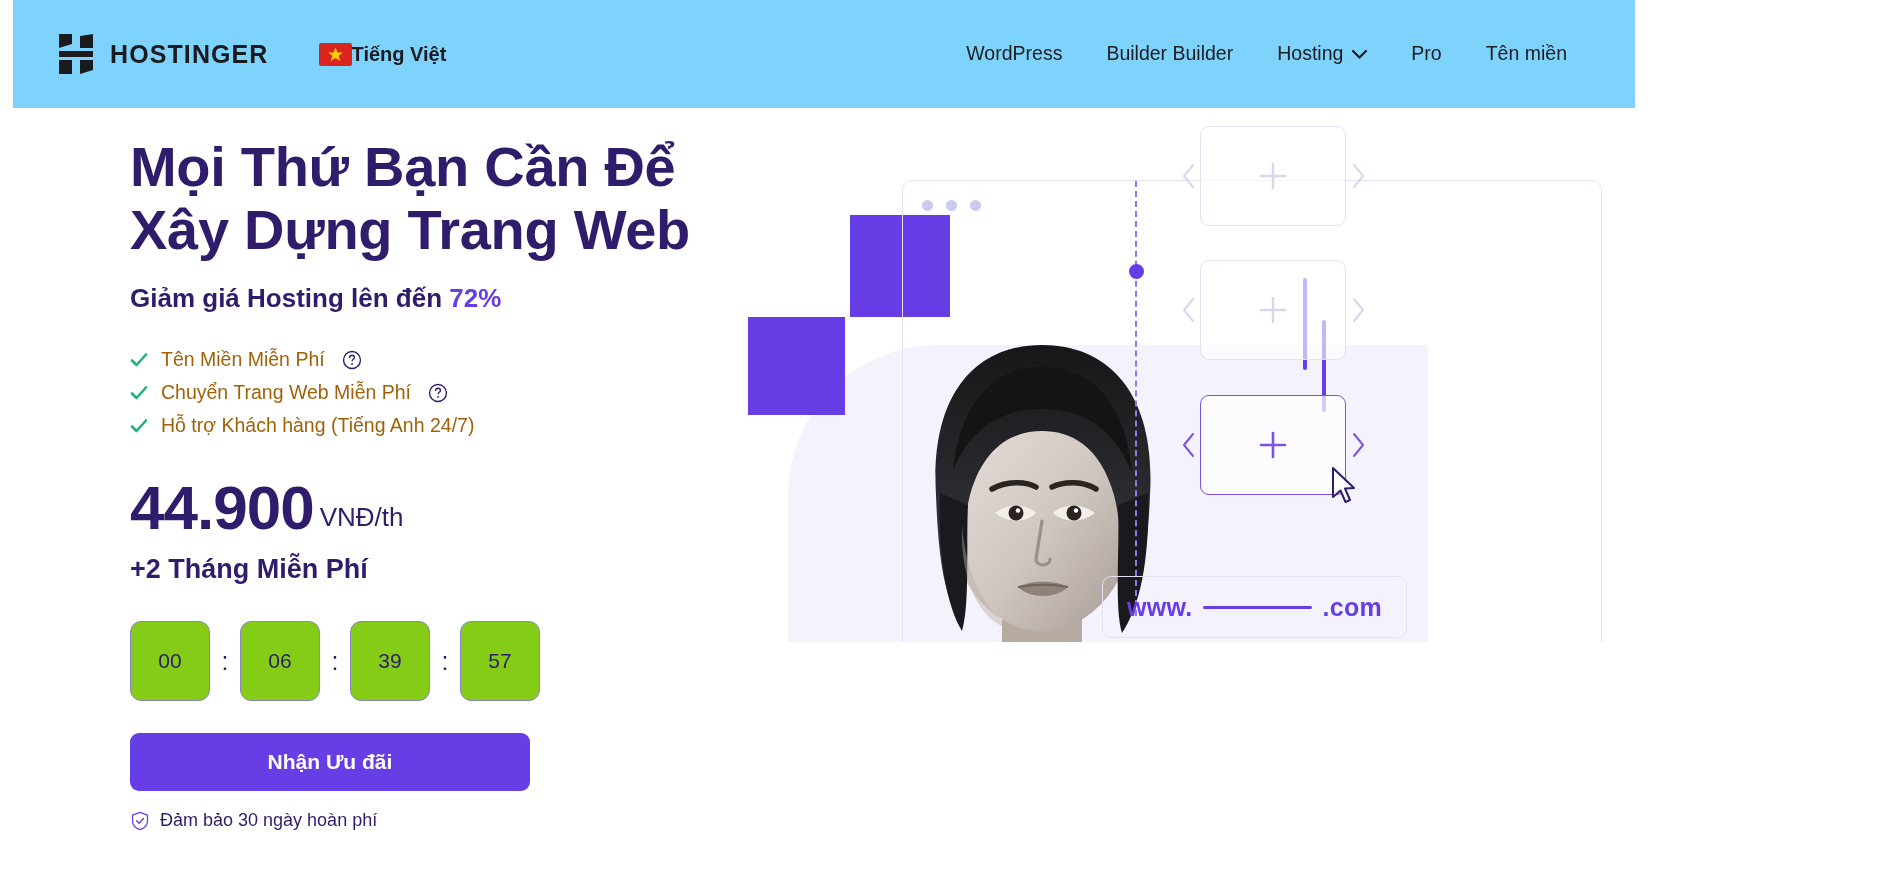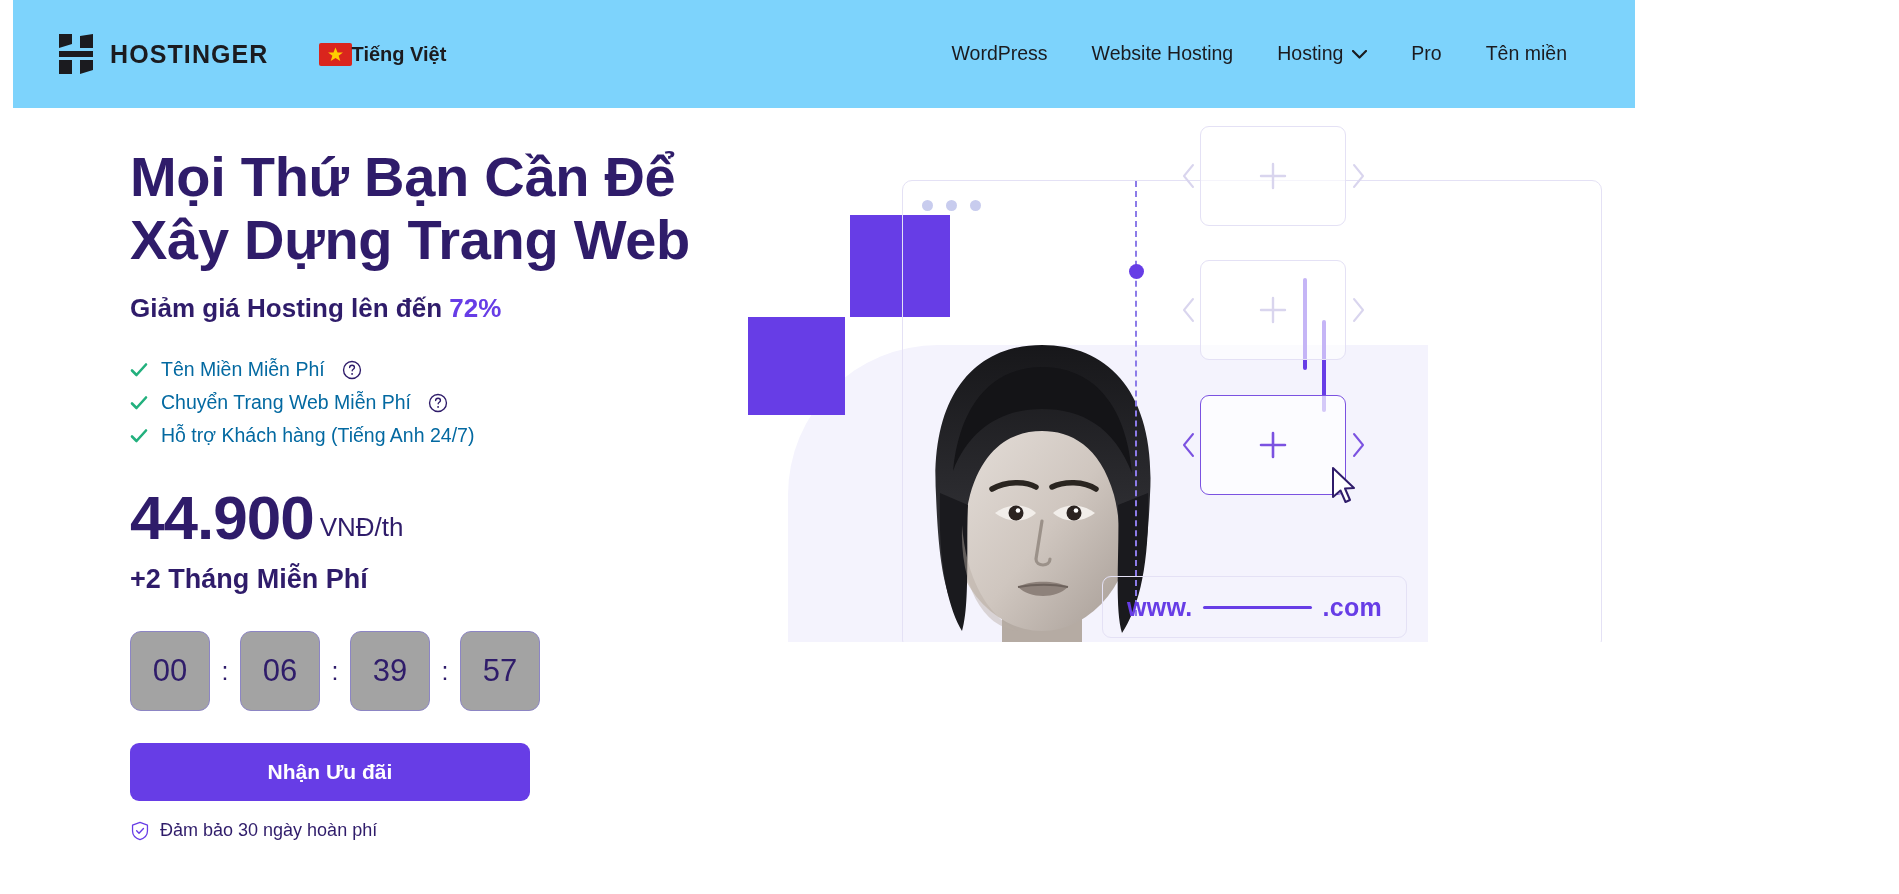--- a/index.html
+++ b/index.html
@@ -56,50 +56,50 @@
     border: 2px solid #1b1b1f; border-radius: 8px;
     padding: 13px 25px;
     font-size: 19.5px; font-weight: 700; color:#1b1b1f;
     background: #fff; cursor:pointer;
     font-family: inherit;
     white-space: nowrap;
   }
 
   
   .left {
-    position:absolute; left: 130px; top: 146px; width: 620px;
+    position:absolute; left: 130px; top: 136px; width: 620px;
   }
   .headline {
     font-size: 56px; line-height: 1.12; font-weight: 700;
     color: #2F1C6A; letter-spacing: -0.3px;
     max-width: 570px;
   }
   .subhead {
     margin-top: 22px;
     font-size: 26px; font-weight: 700; color:#2F1C6A;
   }
   .subhead .pct { color:#673DE6; }
 
   .features { margin-top: 34px; display:flex; flex-direction:column; gap: 10px; }
   .feature { display:flex; align-items:center; gap: 13px; }
   .tick { width:18px; height:18px; flex:none; display:block; }
-  .feature-label { font-size:19.5px; color:#0369a1; }
+  .feature-label { font-size:19.5px; color:#a16207; }
   .qmark { width:20px; height:20px; flex:none; display:block; cursor:pointer; margin-left:4px;}
 
   .price-row { margin-top: 42px; display:flex; align-items:flex-end; gap:6px; }
   .price { font-size: 62px; font-weight:700; color:#2F1C6A; line-height:0.95; letter-spacing:-1px;}
   .price-unit { font-size: 26px; color:#2F1C6A; padding-bottom:5px; }
   .price-note { margin-top:16px; font-size:27px; font-weight:700; color:#2F1C6A; }
 
   .timer { margin-top: 36px; display:flex; align-items:center; gap:0; }
   .tbox {
     width: 80px; height: 80px;
     border:1.6px solid #8C85C4; border-radius: 11px;
     display:flex; align-items:center; justify-content:center;
-    font-size: 31px; color:#2F1C6A; background:#a3a3a3;
+    font-size: 21px; color:#2F1C6A; background:#84cc16;
   }
   .tsep { width:30px; text-align:center; font-size:25px; color:#2F1C6A; }
 
   .cta {
     margin-top: 32px;
     width: 400px; height: 58px;
     background:#673DE6; border:none; border-radius: 9px;
     color:#fff; font-size: 21px; font-weight:700;
     cursor:pointer; font-family: inherit;
     display:flex; align-items:center; justify-content:center;
@@ -201,21 +201,21 @@
         </svg>
       </span>
       <span class="lang-label">Tiếng Việt</span>
     </div>
 
     <nav class="nav">
       <a class="nav-item">
         <span>WordPress</span>
       </a>
       <a class="nav-item">
-        <span>Website Hosting</span>
+        <span>Builder Builder</span>
       </a>
       <a class="nav-item">
         <span>Hosting</span>
         <span>
           <svg class="chev-down" width="15" height="9" viewBox="0 0 15 9">
             <path d="M1 1 L7.5 7.5 L14 1" stroke="#1b1b1f" stroke-width="2.2" fill="none" stroke-linecap="round" stroke-linejoin="round"></path>
           </svg>
         </span>
       </a>
       <a class="nav-item">

